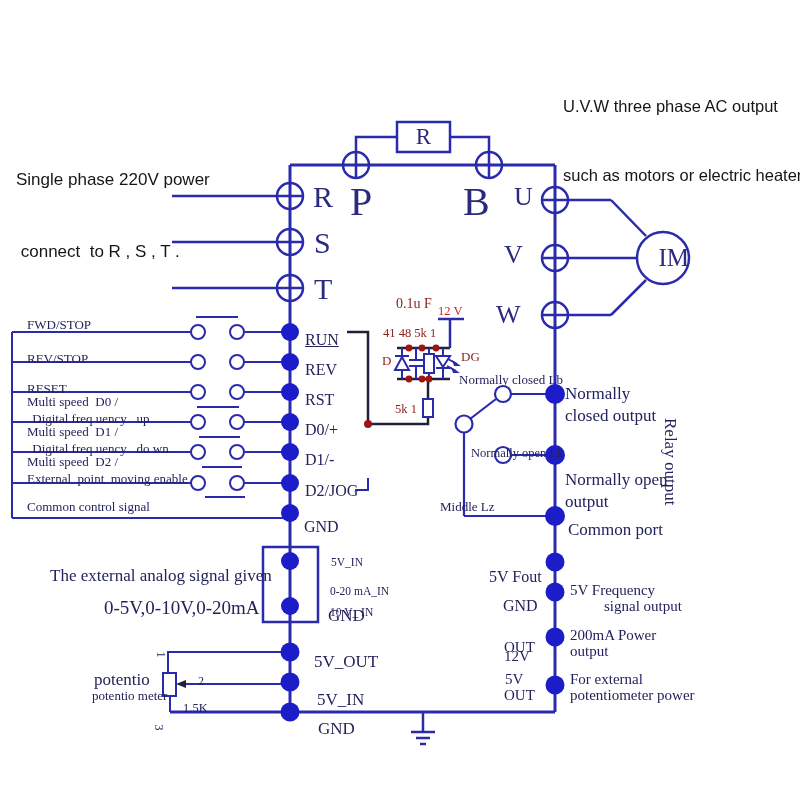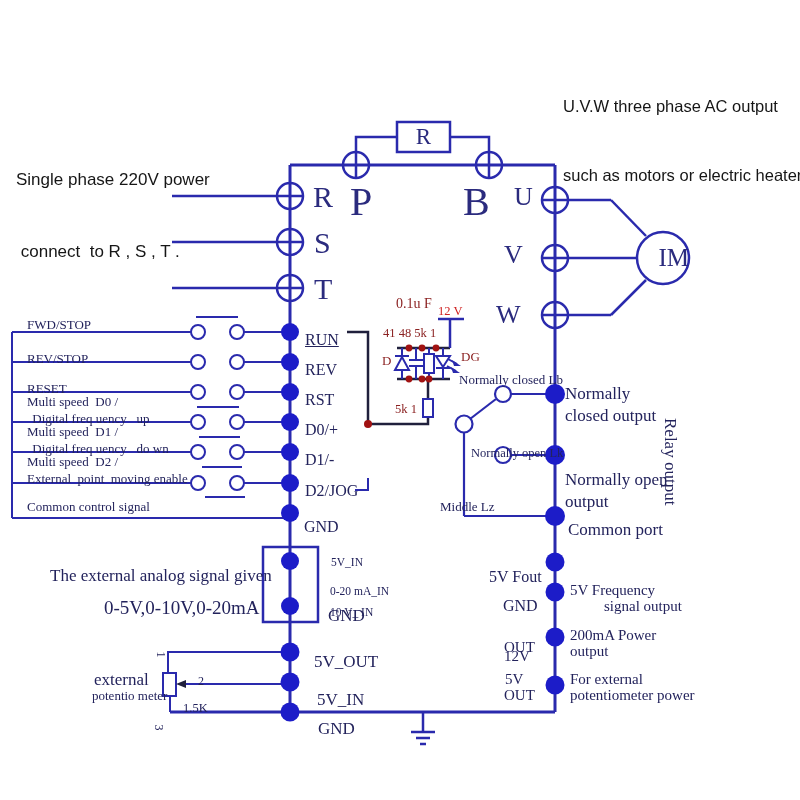--- a/index.html
+++ b/index.html
@@ -256,21 +256,21 @@
   <div class="t navy" style="left:50px;top:566px;font-size:17px;">The external analog signal given</div>
   <div class="t navy" style="left:104px;top:597px;font-size:19px;">0-5V,0-10V,0-20mA</div>
   <div class="t navy" style="left:331px;top:556px;font-size:11.5px;">5V_IN</div>
   <div class="t navy" style="left:330px;top:570px;font-size:11.5px;margin-top:36px;">10 V_ IN</div>
   <div class="t navy" style="left:330px;top:585px;font-size:11.5px;">0-20 mA_IN</div>
   <div class="t navy" style="left:328px;top:606px;font-size:17px;">GND</div>
 
   <div class="t navy" style="left:314px;top:652px;font-size:17px;">5V_OUT</div>
   <div class="t navy" style="left:317px;top:690px;font-size:17px;">5V_IN</div>
   <div class="t navy" style="left:318px;top:719px;font-size:17px;">GND</div>
-  <div class="t navy" style="left:94px;top:670px;font-size:17px;">external</div>
+  <div class="t navy" style="left:94px;top:670px;font-size:17px;">potentio</div>
   <div class="t navy" style="left:92px;top:688px;font-size:13px;">potentio meter</div>
   <div class="t navy" style="left:183px;top:701px;font-size:12.5px;">1.5K</div>
   <div class="t navy rot90" style="left:157px;top:647px;font-size:12px;">1</div>
   <div class="t navy" style="left:198px;top:674px;font-size:12px;">2</div>
   <div class="t navy rot90" style="left:155px;top:720px;font-size:12px;">3</div>
 
   <div class="t navy" style="left:489px;top:568px;font-size:16px;">5V Fout</div>
   <div class="t navy" style="left:503px;top:597px;font-size:16px;">GND</div>
   <div class="t navy" style="left:504px;top:623px;font-size:15px;margin-top:25px;">12V</div>
   <div class="t navy" style="left:504px;top:639px;font-size:15px;">OUT</div>

